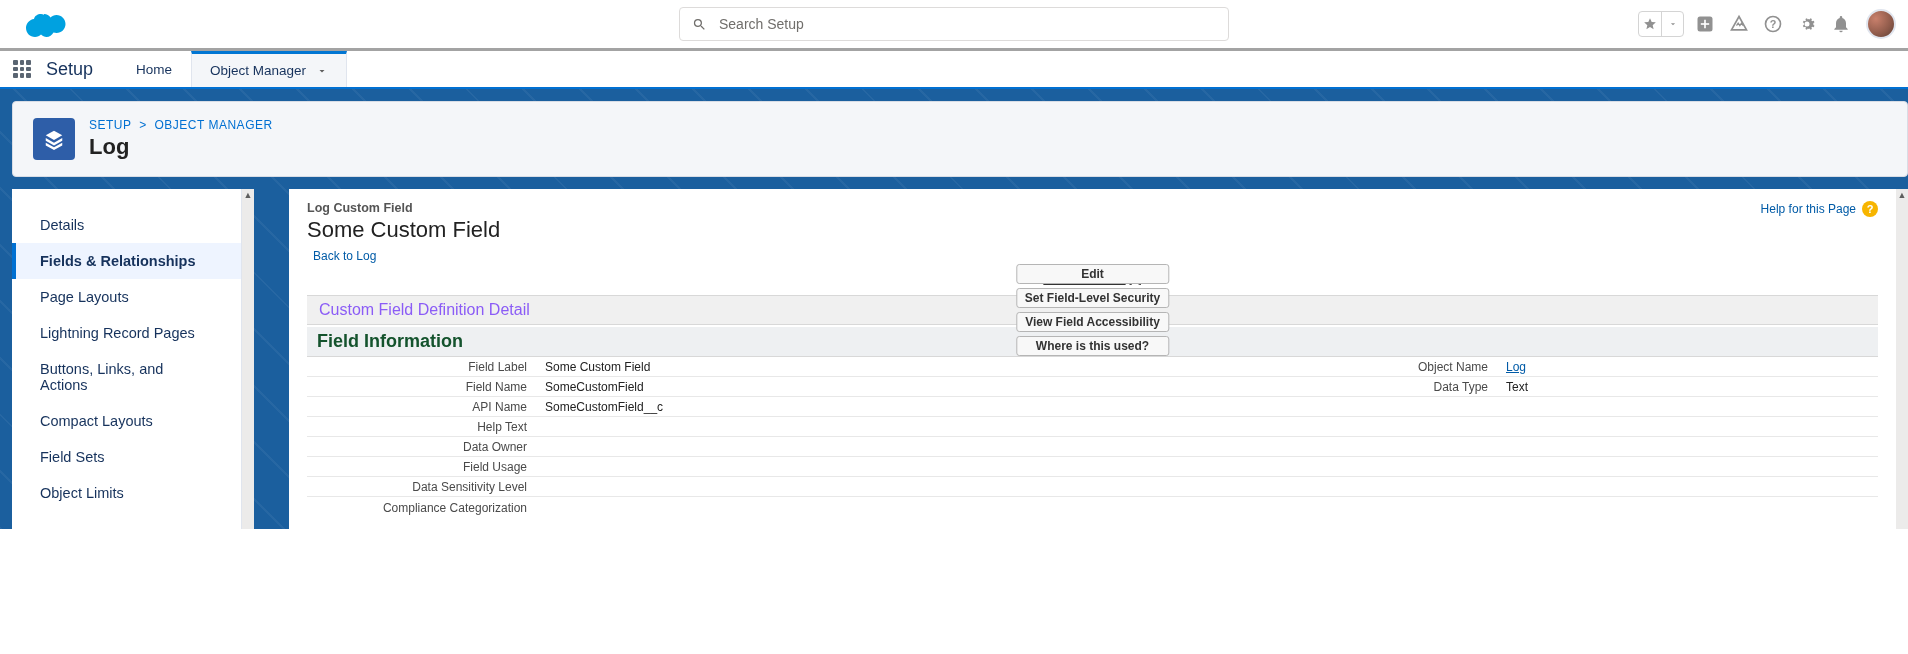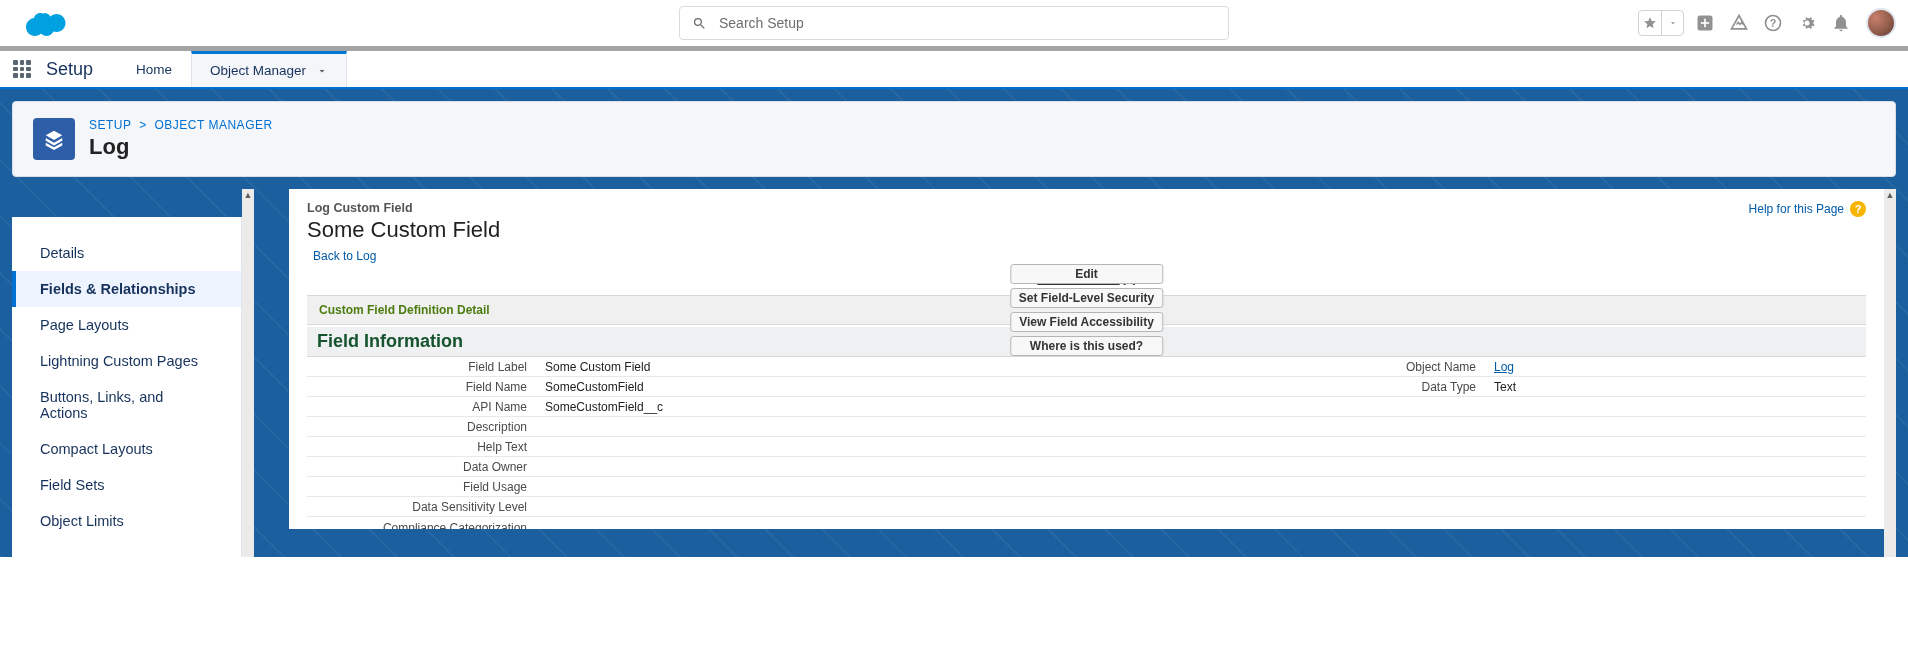--- a/index.html
+++ b/index.html
@@ -1,19 +1,19 @@
 <!DOCTYPE html>
 <html><head>
 <meta charset="utf-8">
 <style>
 * { margin: 0; padding: 0; box-sizing: border-box; }
 body { font-family: "Salesforce Sans", Arial, sans-serif; font-size: 13px; color: #16325c; background: #fff; overflow-x: hidden; }
 
 
-.global-header { height: 51px; display: flex; align-items: center; padding: 5px 12px; border-bottom: 5px solid #a3a3a3; position: relative; }
+.global-header { height: 51px; display: flex; align-items: center; padding: 5px 12px; border-bottom: 3px solid #a3a3a3; position: relative; }
 .logo-cloud { width: 48px; height: 32px; margin-left: 12px; margin-right: 24px; }
 .search-wrap { position: absolute; left: 50%; transform: translateX(-50%); width: 550px; }
 .search-box { display: flex; align-items: center; height: 34px; border: 1px solid #dddbda; border-radius: 4px; background: #fff; padding: 0 12px; }
 .search-box svg { width: 15px; height: 15px; fill: #706e6b; }
 .search-box input { border: none; outline: none; margin-left: 12px; font-size: 14px; flex: 1; color: #3e3e3c; }
 .search-box input::placeholder { color: #706e6b; }
 .header-right { margin-left: auto; display: flex; align-items: center; gap: 8px; }
 .hdr-ico { width: 26px; height: 26px; display: flex; align-items: center; justify-content: center; color: #919191; cursor: pointer; }
 .hdr-ico svg { width: 20px; height: 20px; fill: currentColor; }
 .fav-pill { display: flex; align-items: center; border: 1px solid #d4d4d4; border-radius: 4px; height: 26px; }
@@ -25,21 +25,21 @@
 .context-bar { height: 38px; display: flex; align-items: stretch; border-bottom: 2px solid #0070d2; }
 .waffle { width: 44px; display:flex; align-items:center; justify-content:center; cursor:pointer; }
 .waffle-grid { width: 18px; height: 18px; display:grid; grid-template-columns:repeat(3,1fr); gap:2px; }
 .waffle-grid span { background:#5a6572; border-radius:1px; }
 .app-name { font-size: 18px; font-weight: 400; display:flex; align-items:center; padding: 0 24px 0 2px; }
 .ctx-tab { display:flex; align-items:center; padding: 0 18px; font-size: 13.5px; color:#16325c; cursor:pointer; border:1px solid transparent; }
 .ctx-tab.active { background:#f4f6f9; border:1px solid #e0e5ee; border-bottom:none; border-top:3px solid #0176d3; padding-top:0; }
 .ctx-tab .chev { margin-left:10px; }
 
 
-.banner-zone { background: linear-gradient(#1b5f9e, #1b5f9e); padding: 12px 12px 0 12px; position:relative; }
+.banner-zone { background: linear-gradient(#1b5f9e, #1b5f9e); padding: 12px 0 0 12px; position:relative; }
 .banner-zone::before { content:""; position:absolute; inset:0; background:
   repeating-linear-gradient(45deg, rgba(255,255,255,0.05) 0 2px, transparent 2px 40px); }
 .page-header-card { background:#f4f6f9; border:1px solid #d8dde6; border-radius:4px; margin-bottom: 12px; padding: 16px 20px; display:flex; align-items:center; gap:14px; position:relative; }
 .ph-icon { width:42px; height:42px; border-radius:4px; background:#2e5ea8; display:flex; align-items:center; justify-content:center; }
 .ph-icon svg { width:22px; height:22px; fill:#fff; }
 .breadcrumb { font-size:12px; color:#0070d2; letter-spacing:.5px; }
 .breadcrumb a { color:#0070d2; text-decoration:none; }
 .breadcrumb .sep { color:#0070d2; margin:0 4px; }
 .ph-title { font-size:22px; font-weight:700; color:#222; margin-top:2px; }
 
@@ -58,21 +58,21 @@
 .supertitle { color:#555; font-size:12.5px; font-weight:700; }
 .detail-title { font-size:22px; font-weight:400; color:#222; margin-top:2px; }
 .help-link { color:#015ba7; font-size:12px; cursor:pointer; display:flex; align-items:center; gap:6px; }
 .help-bubble { width:16px; height:16px; border-radius:50%; background:#f7b500; color:#fff; font-weight:700; display:flex; align-items:center; justify-content:center; font-size:11px; }
 .back-link { color:#015ba7; font-size:12px; margin: 6px 0 2px 6px; display:inline-block; cursor:pointer; }
 .validation-link { text-align:center; font-size:11.5px; margin: 8px 0 10px; }
 .validation-link a { color:#333; text-decoration:underline; cursor:pointer; }
 .validation-link .count { text-decoration:none; color:#333; }
 
 .section-bar { display:flex; align-items:center; background:#f0f0f0; border:1px solid #d8d8d8; border-left:none; border-right:none; height:30px; padding:0 12px; position:relative; }
-.section-bar .sec-title { font-weight:700; font-size:12px; color:#4d7c0f; }
+.section-bar .sec-title { font-weight:400; font-size:16px; color:#8b5cf6; }
 .section-bar .btn-row { position:absolute; left:50%; transform:translateX(-50%); display:flex; gap:4px;flex-direction:column; }
 .classic-btn { background:#f8f8f8; border:1px solid #b5b5b5; border-radius:3px; padding:2px 8px; font-size:12px; color:#333; cursor:pointer; font-family:inherit; font-weight:700; }
 
 .subsection { background:#eef0f2; border-bottom:1px solid #d8d8d8; padding:4px 10px; font-weight:700; font-size:18px; color:#14532d; margin-top:2px; }
 .field-row { display:flex; border-bottom:1px solid #e8e8e8; min-height:20px; align-items:flex-end; }
 .fcell-l { width:230px; text-align:right; padding:2px 10px 2px 0; color:#4a4a4a; font-size:12px; }
 .fcell-lv { width:380px; padding:2px 8px; font-size:12px; color:#222; }
 .fcell-r { width:230px; text-align:right; padding:2px 10px 2px 0; color:#4a4a4a; font-size:12px; margin-left:auto; }
 .fcell-rv { width:380px; padding:2px 8px; font-size:12px; color:#222; }
 .fcell-rv a { color:#015ba7; text-decoration:underline; cursor:pointer; }
@@ -179,25 +179,25 @@
       </div>
       <div class="ph-title">Log</div>
     </div>
   </div>
 
   <div class="main-row" style="background:transparent; padding:0;">
     <div class="sidebar-wrap">
       <div class="scroll-gutter">
           <div class="arrow" style="top:0">▲</div>
         </div>
-      <div class="sidebar" style="margin-right:12px;margin-top:28px;">
+      <div class="sidebar" style="margin-right:12px;">
         <div class="side-item">Details</div>
         <div class="side-item active">Fields &amp; Relationships</div>
         <div class="side-item">Page Layouts</div>
-        <div class="side-item">Lightning Custom Pages</div>
+        <div class="side-item">Lightning Record Pages</div>
         <div class="side-item">Buttons, Links, and Actions</div>
         <div class="side-item">Compact Layouts</div>
         <div class="side-item">Field Sets</div>
         <div class="side-item">Object Limits</div>
       </div>
     </div>
 
     <div class="content-wrap">
       <div class="scroll-gutter">
           <div class="arrow" style="top:0">▲</div>
@@ -246,26 +246,20 @@
           <div class="fcell-r">Data Type</div>
           <div class="fcell-rv">Text</div>
         </div>
         <div class="field-row">
           <div class="fcell-l">API Name</div>
           <div class="fcell-lv">SomeCustomField__c</div>
           <div class="fcell-r"></div>
             <div class="fcell-rv"></div>
         </div>
         <div class="field-row">
-          <div class="fcell-l">Description</div>
-          <div class="fcell-lv"></div>
-            <div class="fcell-r"></div>
-            <div class="fcell-rv"></div>
-        </div>
-        <div class="field-row">
           <div class="fcell-l">Help Text</div>
           <div class="fcell-lv"></div>
             <div class="fcell-r"></div>
             <div class="fcell-rv"></div>
         </div>
         <div class="field-row">
           <div class="fcell-l">Data Owner</div>
           <div class="fcell-lv"></div>
             <div class="fcell-r"></div>
             <div class="fcell-rv"></div>

